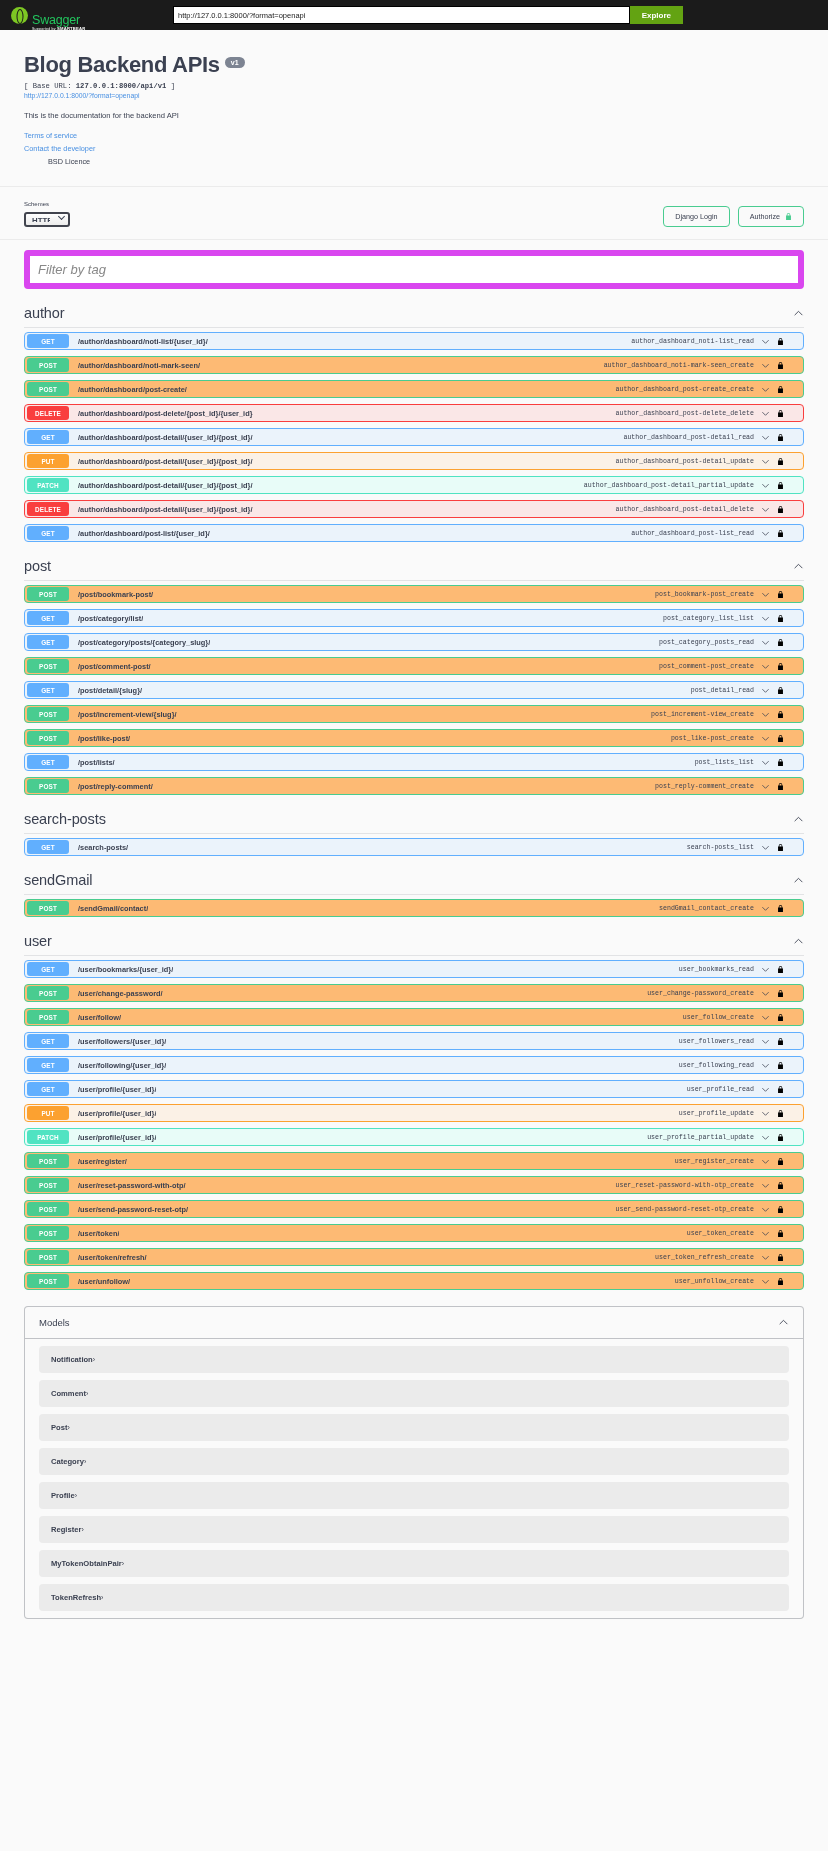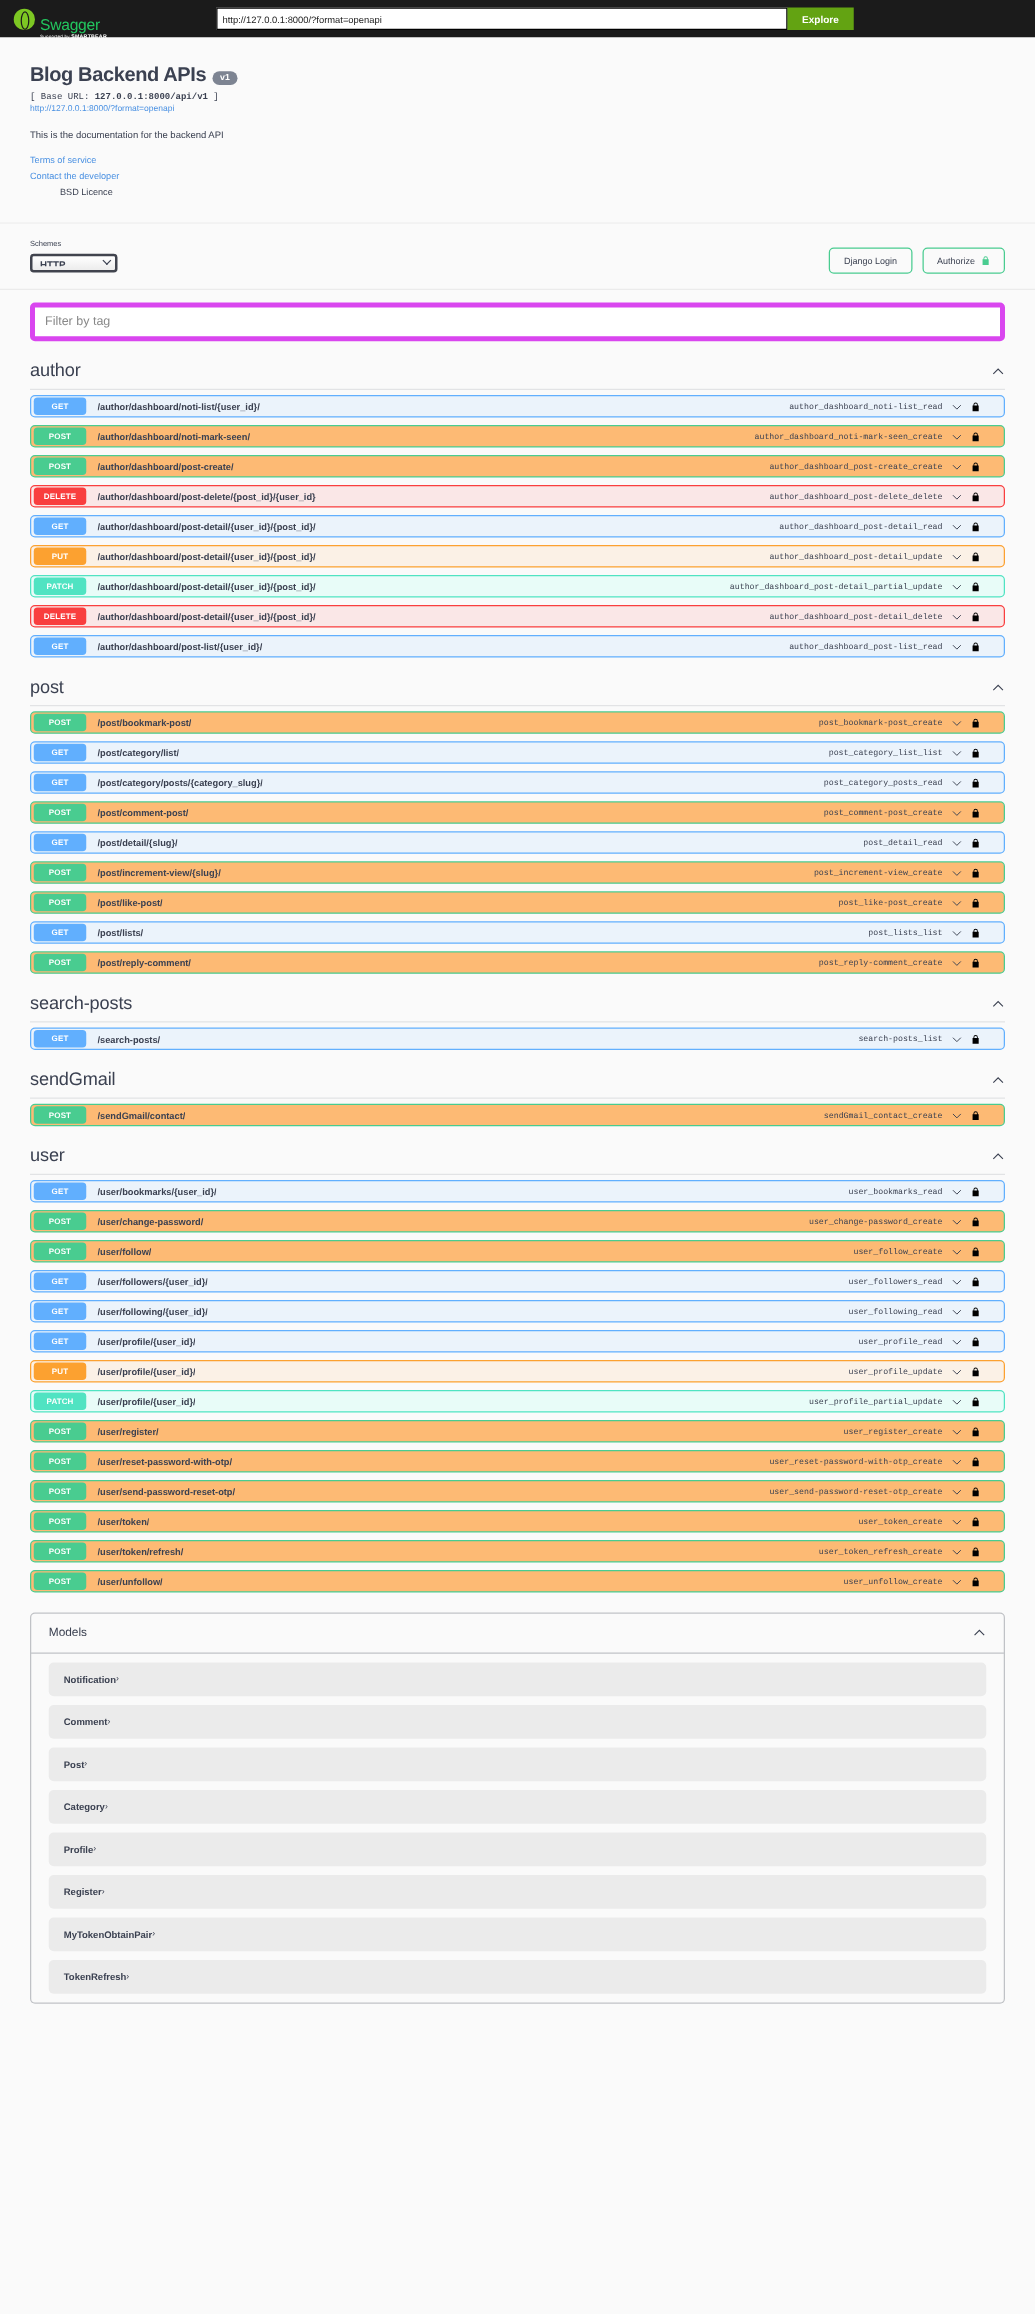--- a/index.html
+++ b/index.html
@@ -47,21 +47,21 @@
   #explore-btn {
     background:#63a312; color:#fff; border:none; cursor:pointer;
     font-size:8px; font-weight:700; padding:0 12px; height:18px;
     font-family:"Liberation Sans", sans-serif;
   }
 
   
   .info-block { background:#fafafa; padding: 22px 24px 20px 24px; }
   .title-row { display:flex; align-items:flex-start; gap:5px; }
   h1.api-title {
-    margin:0; font-size: 16px; font-weight: 700; color:#3b4151; letter-spacing:-.3px;
+    margin:0; font-size: 22px; font-weight: 700; color:#3b4151; letter-spacing:-.3px;
   }
   .version-badge {
     background:#7d8492; color:#fff; border-radius:50px;
     font-size:7px; font-weight:700; padding:2px 6px; margin-top:5px;
     white-space:nowrap;
   }
   .base-url { font-size:7.2px; color:#3b4151; margin-top:4px; }
   .base-url b { font-weight:700; }
   .spec-link { display:block; font-size:6.8px; color:#4990e2; margin-top:2px; text-decoration:none; }
   .desc { font-size:7.6px; color:#3b4151; margin-top:12px; }
@@ -74,21 +74,21 @@
   .schemes-row {
     display:flex; align-items:flex-end; justify-content:space-between;
     padding: 14px 24px 12px 24px; background:#fafafa;
   }
   .schemes-label { font-size:6px; color:#3b4151; margin-bottom:2px; font-weight:400;}
   .scheme-select {
     appearance:none; -webkit-appearance:none;
     border:2px solid #41444e; border-radius:3px;
     background: linear-gradient(#fff,#ececec);
     font-size:7.8px; font-weight:700; color:#3b4151;
-    padding: 3px 18px 3px 6px; width:70px; height:15px; line-height:1;
+    padding: 3px 18px 3px 6px; width:46px; height:15px; line-height:1;
     font-family:"Liberation Sans", sans-serif;
     cursor:pointer;
   }
   .select-wrap { position:relative; display:inline-block; }
   .select-wrap:after{
     content:""; position:absolute; right:6px; top:5px; pointer-events:none;
     width:4px; height:4px; border-right:1px solid #3b4151; border-bottom:1px solid #3b4151;
     transform: rotate(45deg);
   }
   .auth-btns { display:flex; gap:8px; }
@@ -97,23 +97,23 @@
     color:#3b4151; font-size:7.2px; padding:5px 11px; cursor:pointer;
     display:flex; align-items:center; gap:5px; line-height:1;
     font-family:"Liberation Sans", sans-serif;
   }
   .lock-svg { width:7px; height:9px; }
 
   
   .main { padding: 0 14px 20px 14px; }
   .filter-wrap { padding: 10px 10px 6px 10px; }
   #filter-input {
-    width:100%; border:4px solid #d946ef; border-radius:4px;
-    padding:6px 8px; font-size:10px; color:#3b4151; outline:none;
-    font-family:"Liberation Sans", sans-serif; background:#fff;
+    width:100%; border:6px solid #d946ef; border-radius:4px;
+    padding:6px 8px; font-size:13px; color:#3b4151; outline:none;
+    font-family:"Liberation Sans", sans-serif; background:#fff;font-style:italic;
   }
   #filter-input::placeholder { color:#888; }
 
   .tag-section { padding: 0 10px; }
   .tag-head {
     display:flex; align-items:center; justify-content:space-between;
     border-bottom:1px solid rgba(59,65,81,.12);
     padding: 10px 0 6px 0; cursor:pointer; margin-bottom: 4px;
   }
   .tag-name { font-size:14.5px; font-weight:400; color:#3b4151; letter-spacing:-.1px;}

